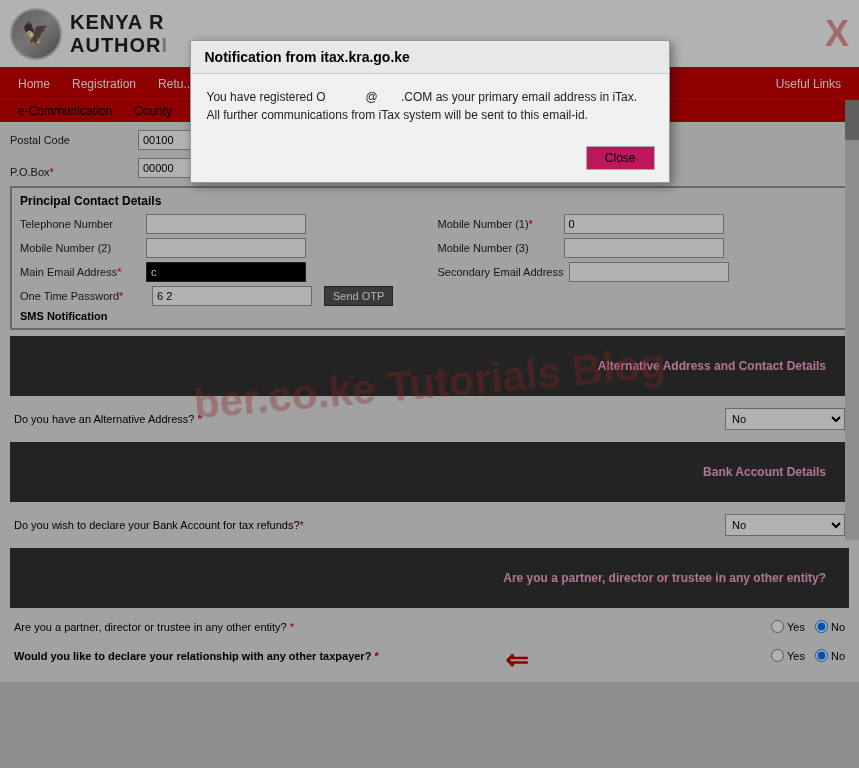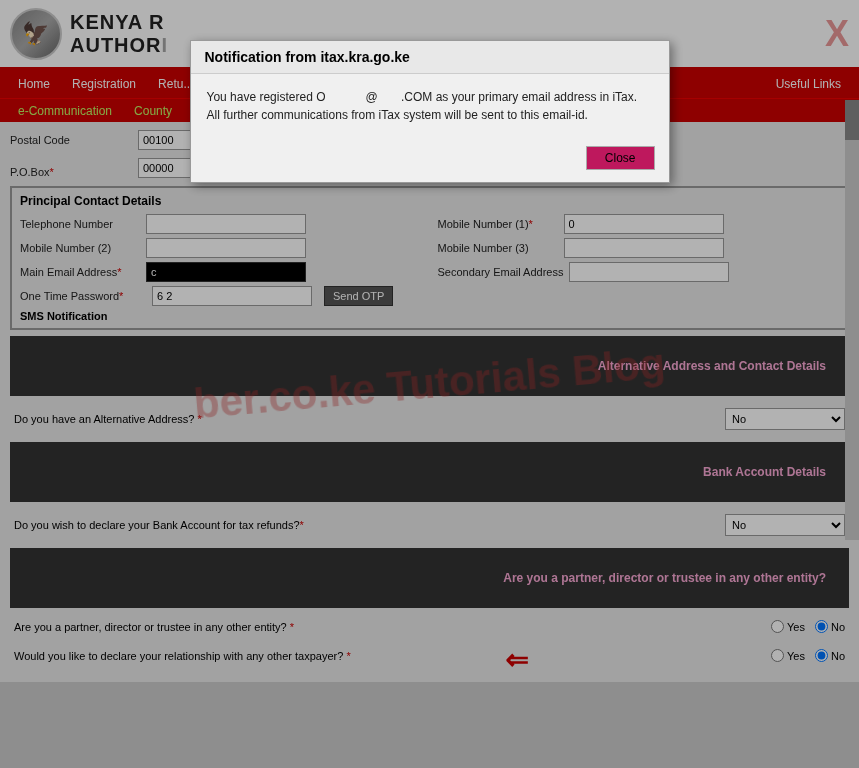--- a/index.html
+++ b/index.html
@@ -68,21 +68,21 @@
     .sub-nav {
       background: #c00;
       display: flex;
       padding: 0 8px;
       height: 24px;
       align-items: center;
       gap: 2px;
       border-top: 1px solid #e00;
     }
     .sub-nav-item {
-      color: #bef264;
+      color: #000000;
       font-size: 12px;
       padding: 3px 10px;
       cursor: pointer;
     }
 
     
     .main-content {
       background: #e8e8e8;
       padding: 6px 10px;
       overflow-y: auto;
@@ -434,21 +434,21 @@
         <span>Yes</span>
       </label>
       <label class="radio-label">
         <input type="radio" name="partner" checked="" style="">
         <span>No</span>
       </label>
     </div>
   </div>
 
   <div style="display:flex; align-items:center; gap:8px; padding:6px 4px; background:#e8e8e8; margin-bottom:4px;">
-    <span style="font-size:11px; flex:1;">
+    <span style="font-size:11px; flex:1;font-weight:bold;">
       Would you like to declare your relationship with any other taxpayer? <span style="color:#c00;">*</span>
     </span>
     <div class="radio-group">
       <label class="radio-label">
         <input type="radio" name="tributary" style="">
         <span>Yes</span>
       </label>
       <label class="radio-label">
         <input type="radio" name="tributary" checked="" style="">
         <span>No</span>

